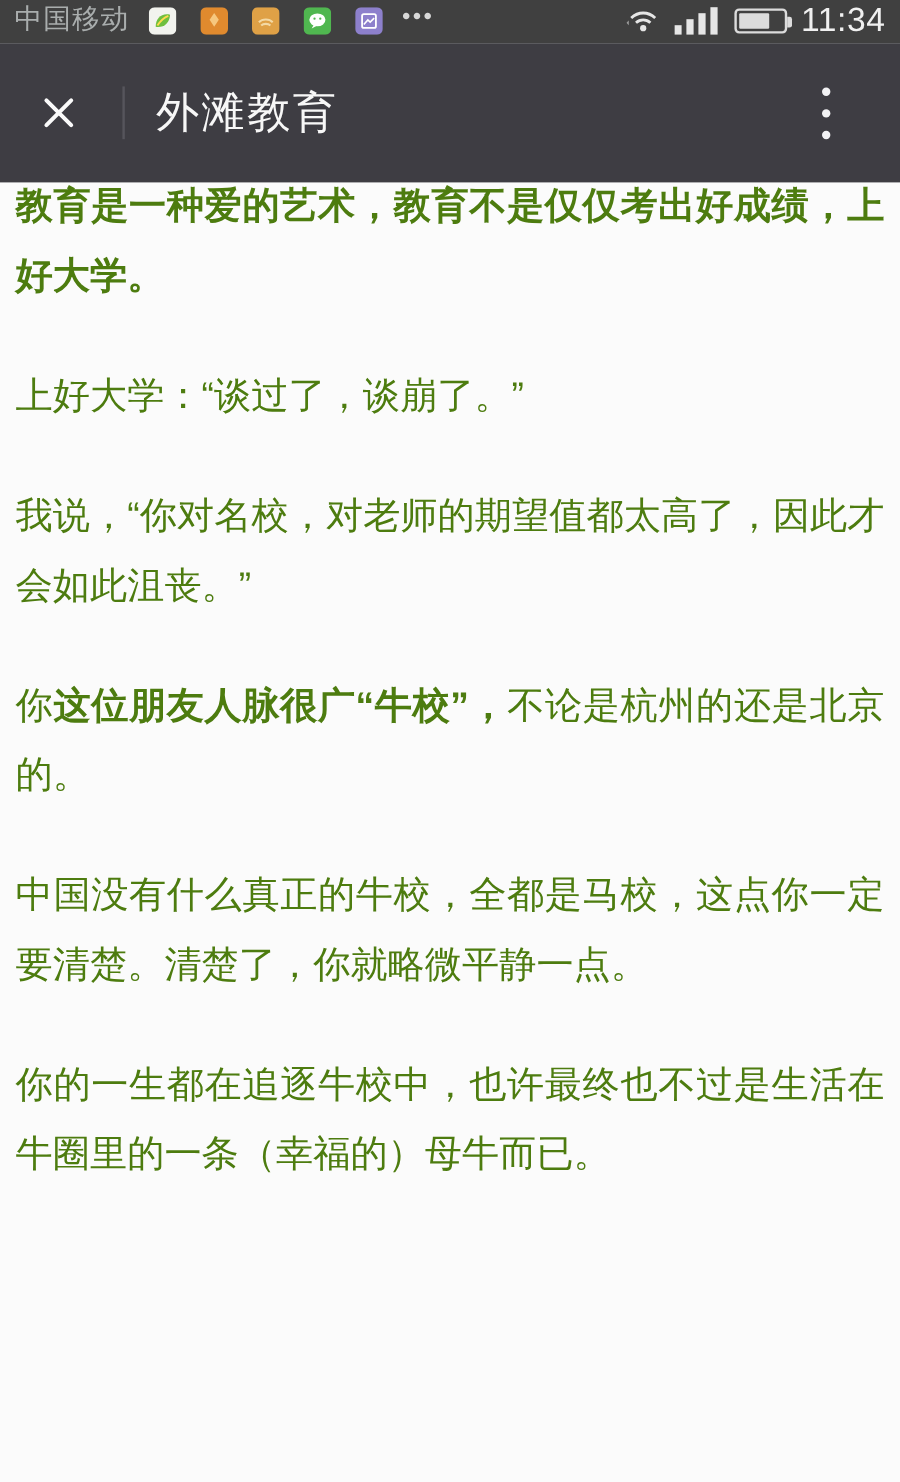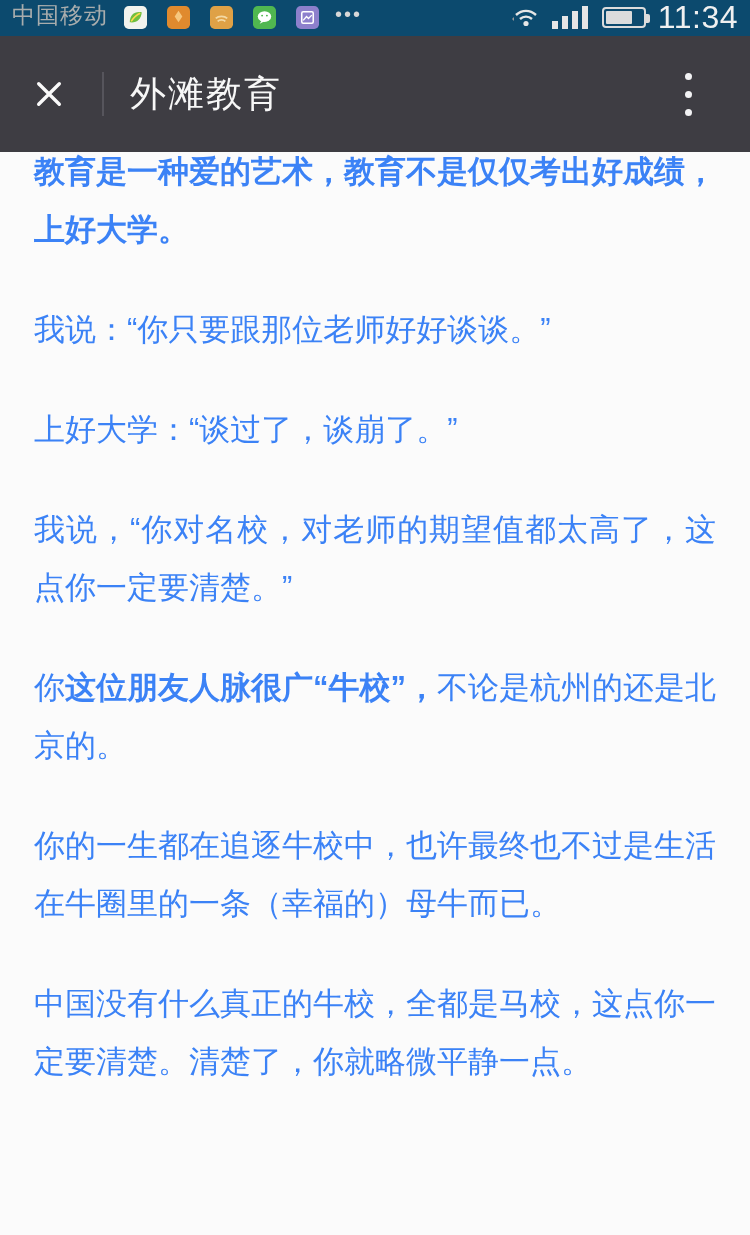--- a/index.html
+++ b/index.html
@@ -5,44 +5,44 @@
   * { box-sizing: border-box; margin: 0; padding: 0; }
   html,body { width:750px; }
   body {
     font-family: "Liberation Sans", "DejaVu Sans", sans-serif;
     background:#fbfbfb;
   }
   .screen { width:750px; height:1235px; overflow:hidden; background:#fbfbfb; position:relative; }
 
   
   .status-bar {
-    height:36px; background:#0c4a6e; display:flex; align-items:center;
+    height:36px; background:#404040; display:flex; align-items:center;
     padding:0 12px; overflow:hidden; position:relative;
   }
   .carrier { color:#a9adad; font-size:23px; margin-top:-5px; letter-spacing:1px; white-space:nowrap; }
   .app-icons { display:flex; align-items:center; gap:20px; margin-left:16px; margin-top:-2px; }
   .ai { width:23px; height:23px; display:block; }
   .more-dots { color:#d8d8d8; font-size:20px; margin-left:16px; margin-top:-8px; letter-spacing:2px; }
   .sb-right { margin-left:auto; display:flex; align-items:center; gap:12px; margin-top:-2px; }
   .battery { width:44px; height:21px; border:2px solid #dcdcdc; border-radius:4px;
              position:relative; display:flex; align-items:center; padding:2px; }
   .battery-fill { height:100%; background:#dcdcdc; border-radius:1px; }
   .battery-nub { position:absolute; right:-6px; top:5px; width:4px; height:9px; background:#dcdcdc; border-radius:0 2px 2px 0; }
-  .clock { color:#f0f0f0; font-size:32px; letter-spacing:0.5px;text-align:center; }
+  .clock { color:#f0f0f0; font-size:28px; letter-spacing:0.5px;text-align:center; }
 
   
   .header { height:116px; background:#3e3d43; display:flex; align-items:center; position:relative; z-index:2; }
   .close-btn { width:64px; padding-left:34px; display:flex; align-items:center; cursor:pointer; }
   .titlebar-divider { width:2px; height:44px; background:#56555c; margin-left:38px; }
   .page-title { color:#f7f7f7; font-size:36px; letter-spacing:2px; margin-left:26px; font-weight:400; }
   .kebab { margin-left:auto; margin-right:52px; display:flex; flex-direction:column; align-items:center; gap:11px; cursor:pointer; padding:6px; }
   .kebab .dot { width:7px; height:7px; border-radius:50%; background:#f2f2f4; }
 
   
-  .article { padding:0 34px; margin-top:-9px; position:relative; z-index:1; color:#3b82f6; }
+  .article { padding:0 13px; margin-top:-9px; position:relative; z-index:1; color:#4d7c0f; }
   .article p {
     font-size:31px; line-height:58px; margin:0 0 42px;
     text-align:justify; word-break:break-all;
   }
   .seg-bold { font-weight:700; }
 </style>
 </head>
 <body>
 
 <div class="screen">
@@ -112,21 +112,20 @@
     <div class="page-title">外滩教育</div>
     <div class="kebab">
       <span class="dot"></span>
       <span class="dot"></span>
       <span class="dot"></span>
     </div>
   </div>
 
   <div class="article">
       <p><span class="seg-bold">教育是一种爱的艺术，教育不是仅仅考出好成绩，上好大学。</span></p>
-      <p><span>我说：“你只要跟那位老师好好谈谈。”</span></p>
       <p><span>上好大学：“谈过了，谈崩了。”</span></p>
-      <p><span>我说，“你对名校，对老师的期望值都太高了，这点你一定要清楚。”</span></p>
+      <p><span>我说，“你对名校，对老师的期望值都太高了，因此才会如此沮丧。”</span></p>
       <p><span>你</span><span class="seg-bold">这位朋友人脉很广“牛校”，</span><span>不论是杭州的还是北京的。</span></p>
+      <p><span>中国没有什么真正的牛校，全都是马校，这点你一定要清楚。清楚了，你就略微平静一点。</span></p>
       <p><span>你的一生都在追逐牛校中，也许最终也不过是生活在牛圈里的一条（幸福的）母牛而已。</span></p>
-      <p><span>中国没有什么真正的牛校，全都是马校，这点你一定要清楚。清楚了，你就略微平静一点。</span></p>
     </div>
 
 </div>
 
 </body></html>

